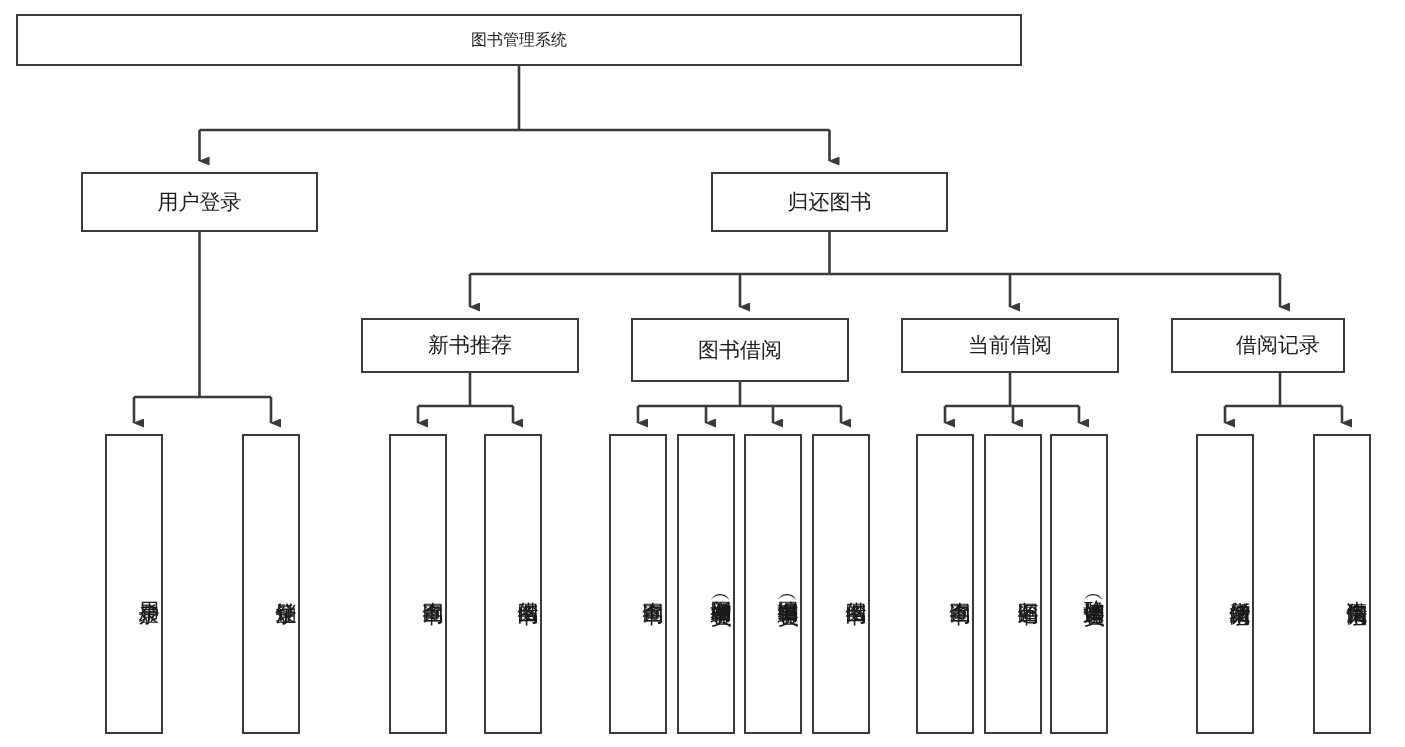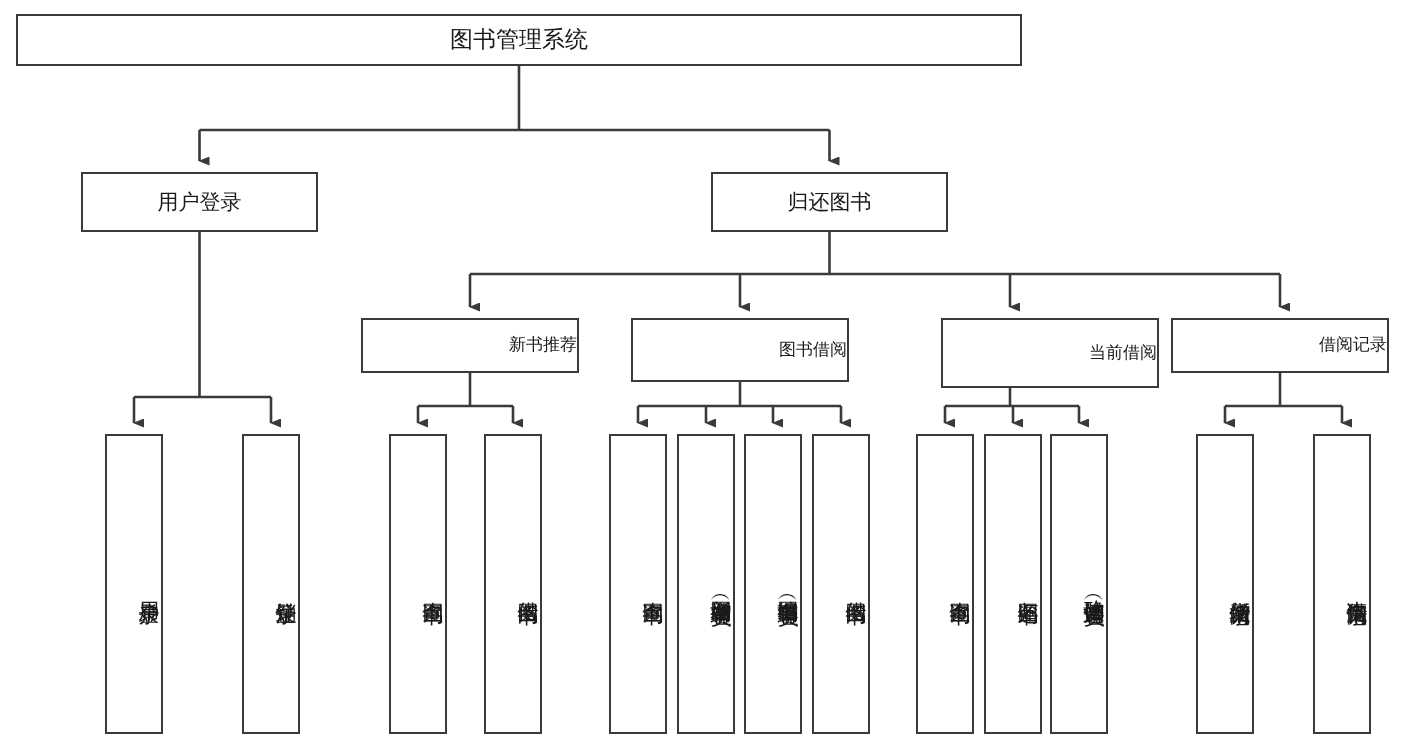--- a/index.html
+++ b/index.html
@@ -31,28 +31,27 @@
     border: 2px solid #3a3a3a;
     background: #ffffff;
     display: flex;
     align-items: center;
     justify-content: center;
     color: #1a1a1a;
     text-align: center;
     line-height: 1.18;
   }
   .node.level-0 {
-    font-size: 23px;
+    font-size: 16px;
   }
   .node.level-1 {
     font-size: 21px;
   }
   .node.level-2 {
-    font-size: 17px;
-    justify-content: flex-end;
+    font-size: 21px;
   }
   .node.leaf {
     font-size: 21px;
     writing-mode: vertical-rl;
     text-orientation: upright;
     letter-spacing: 1px;
     padding-top: 6px;
     align-items: flex-start;
     justify-content: center;
   }
@@ -127,24 +126,24 @@
       </div>
       <div class="node level-1" style="left: 711px; top: 172px; width: 237px; height: 60px;">
         <span class="label">归还图书</span>
       </div>
       <div class="node level-2" style="left: 361px; top: 318px; width: 218px; height: 55px;">
         <span class="label">新书推荐</span>
       </div>
       <div class="node level-2" style="left: 631px; top: 318px; width: 218px; height: 64px;">
         <span class="label">图书借阅</span>
       </div>
-      <div class="node level-2" style="left: 901px; top: 318px; width: 218px; height: 70px; margin-left: 40px;">
+      <div class="node level-2" style="left: 901px; top: 318px; width: 218px; height: 55px;">
         <span class="label">当前借阅</span>
       </div>
-      <div class="node level-2" style="left: 1171px; top: 318px; width: 218px; height: 55px; padding-left: 40px;">
+      <div class="node level-2" style="left: 1171px; top: 318px; width: 174px; height: 55px; padding-left: 40px;">
         <span class="label">借阅记录</span>
       </div>
       <div class="node level-3 leaf" style="left: 105px; top: 434px; width: 58px; height: 300px;">
         <span class="label">用户登录</span>
       </div>
       <div class="node level-3 leaf" style="left: 242px; top: 434px; width: 58px; height: 300px;">
         <span class="label">注销登录</span>
       </div>
       <div class="node level-3 leaf" style="left: 389px; top: 434px; width: 58px; height: 300px;">
         <span class="label">查询图书</span>

